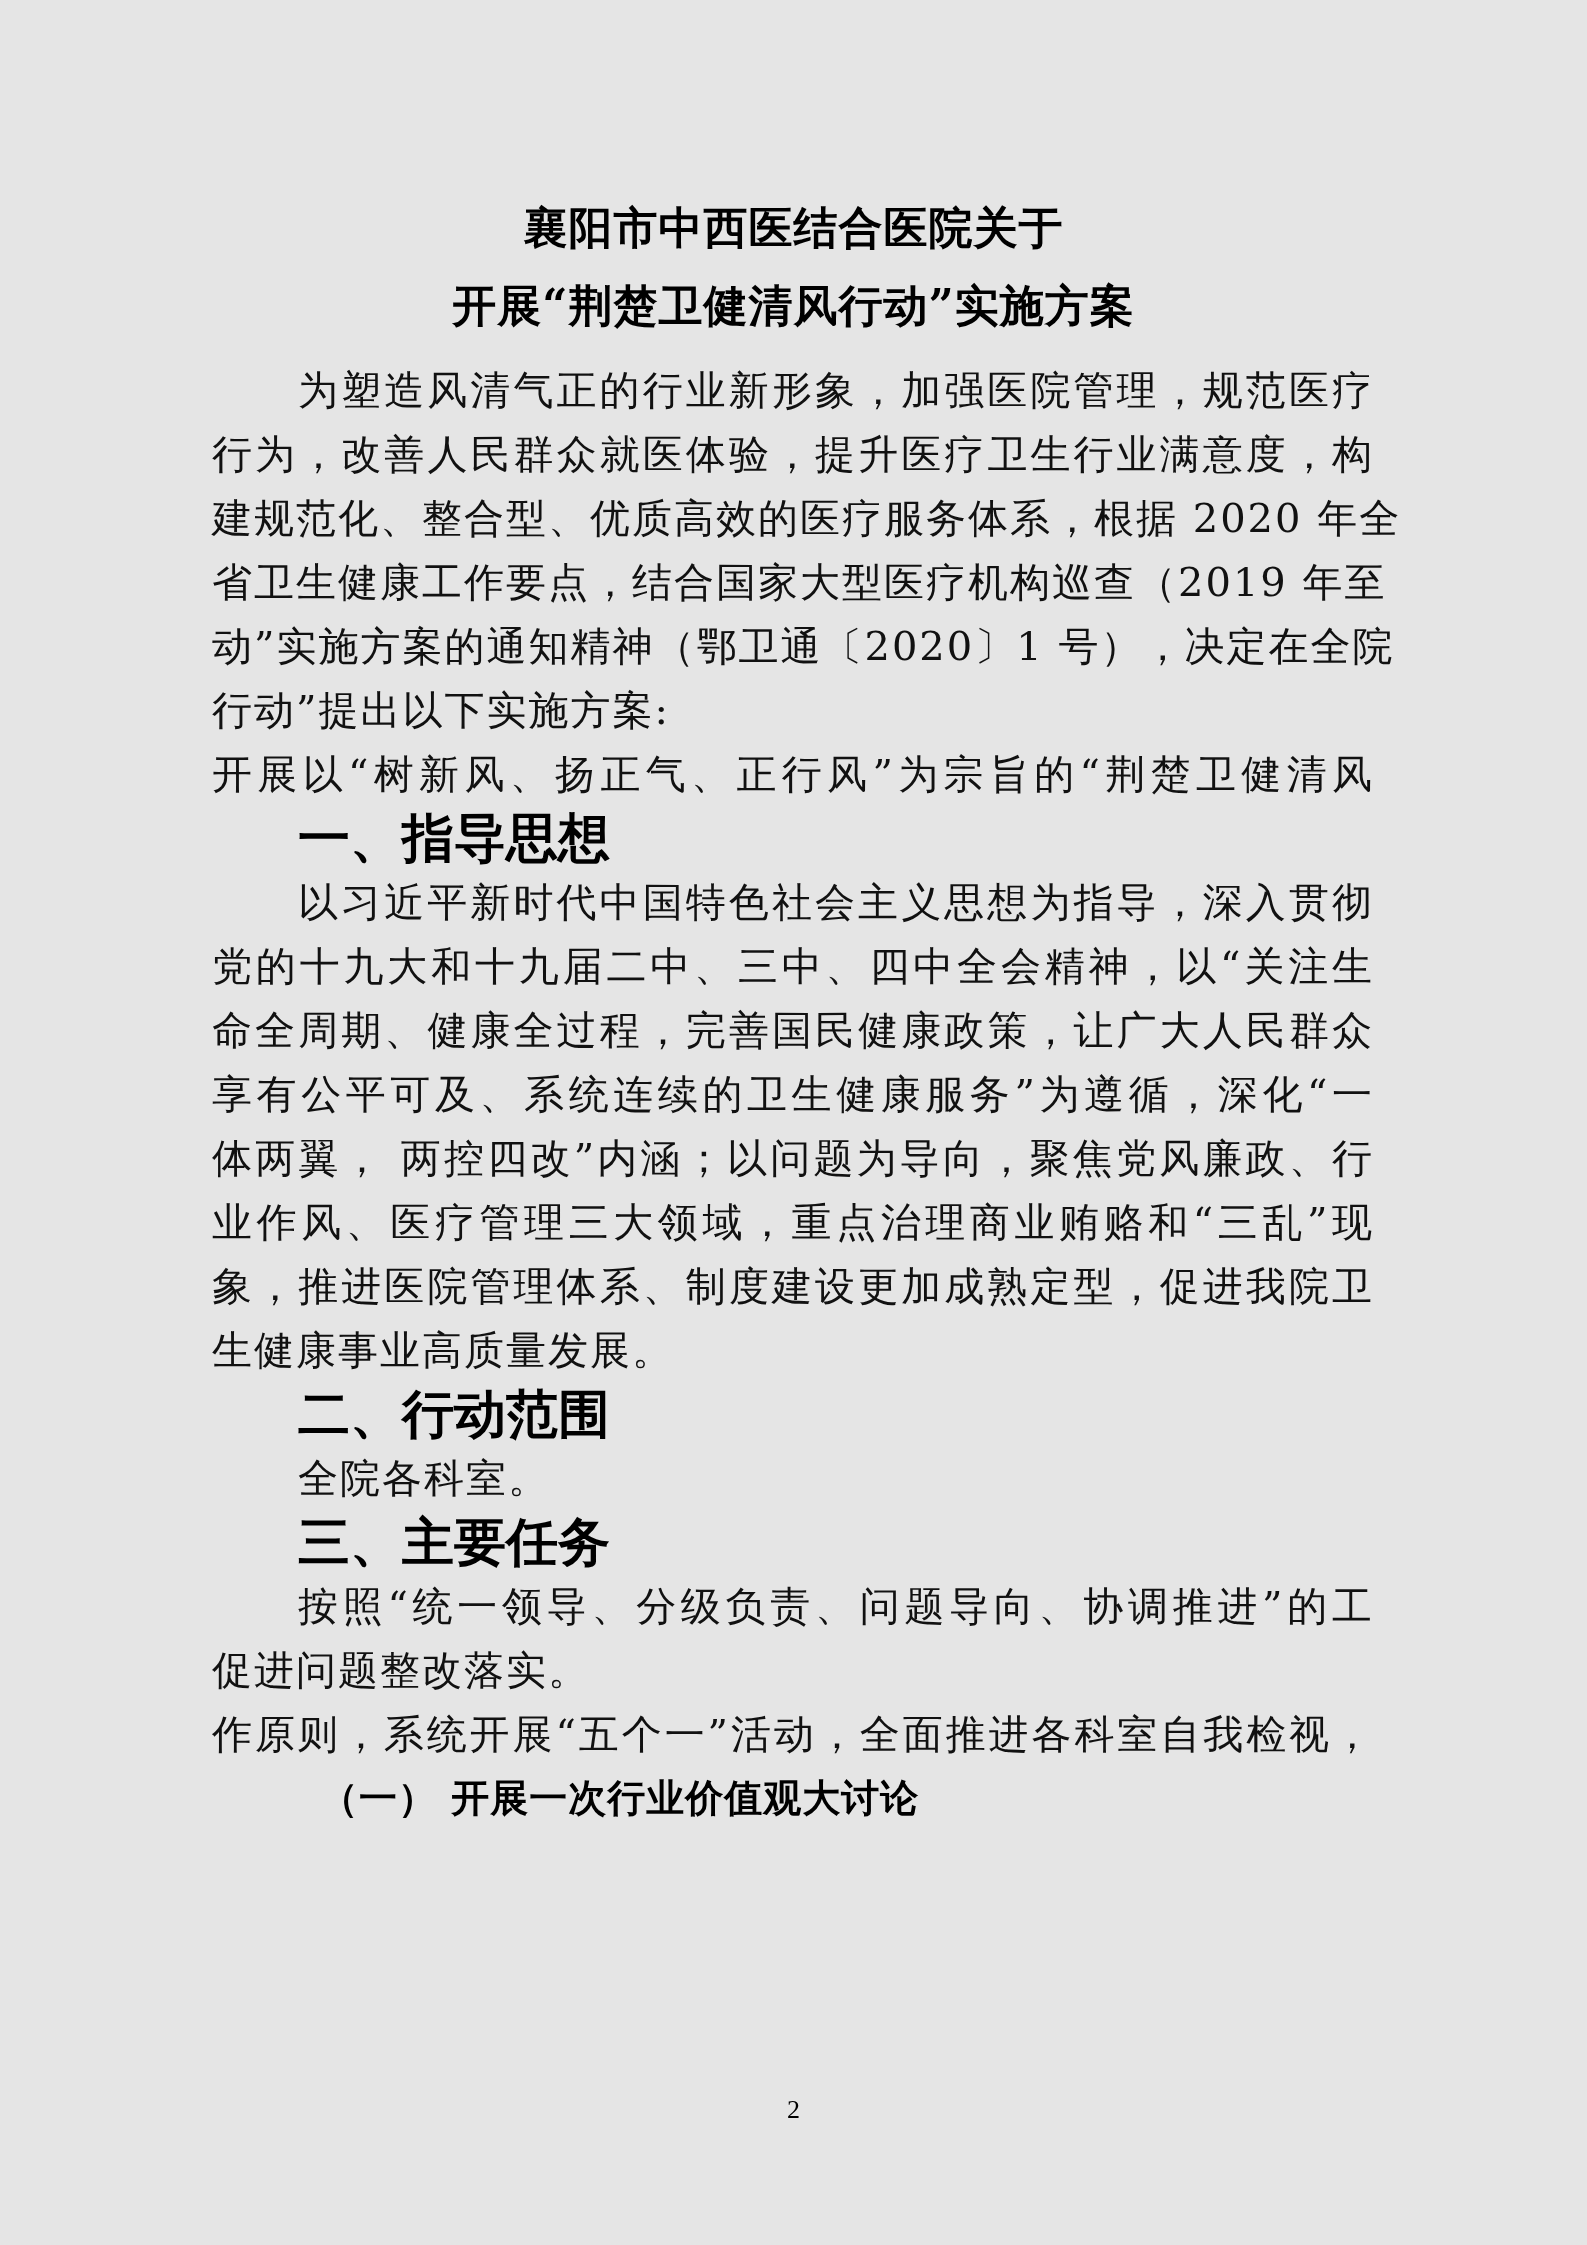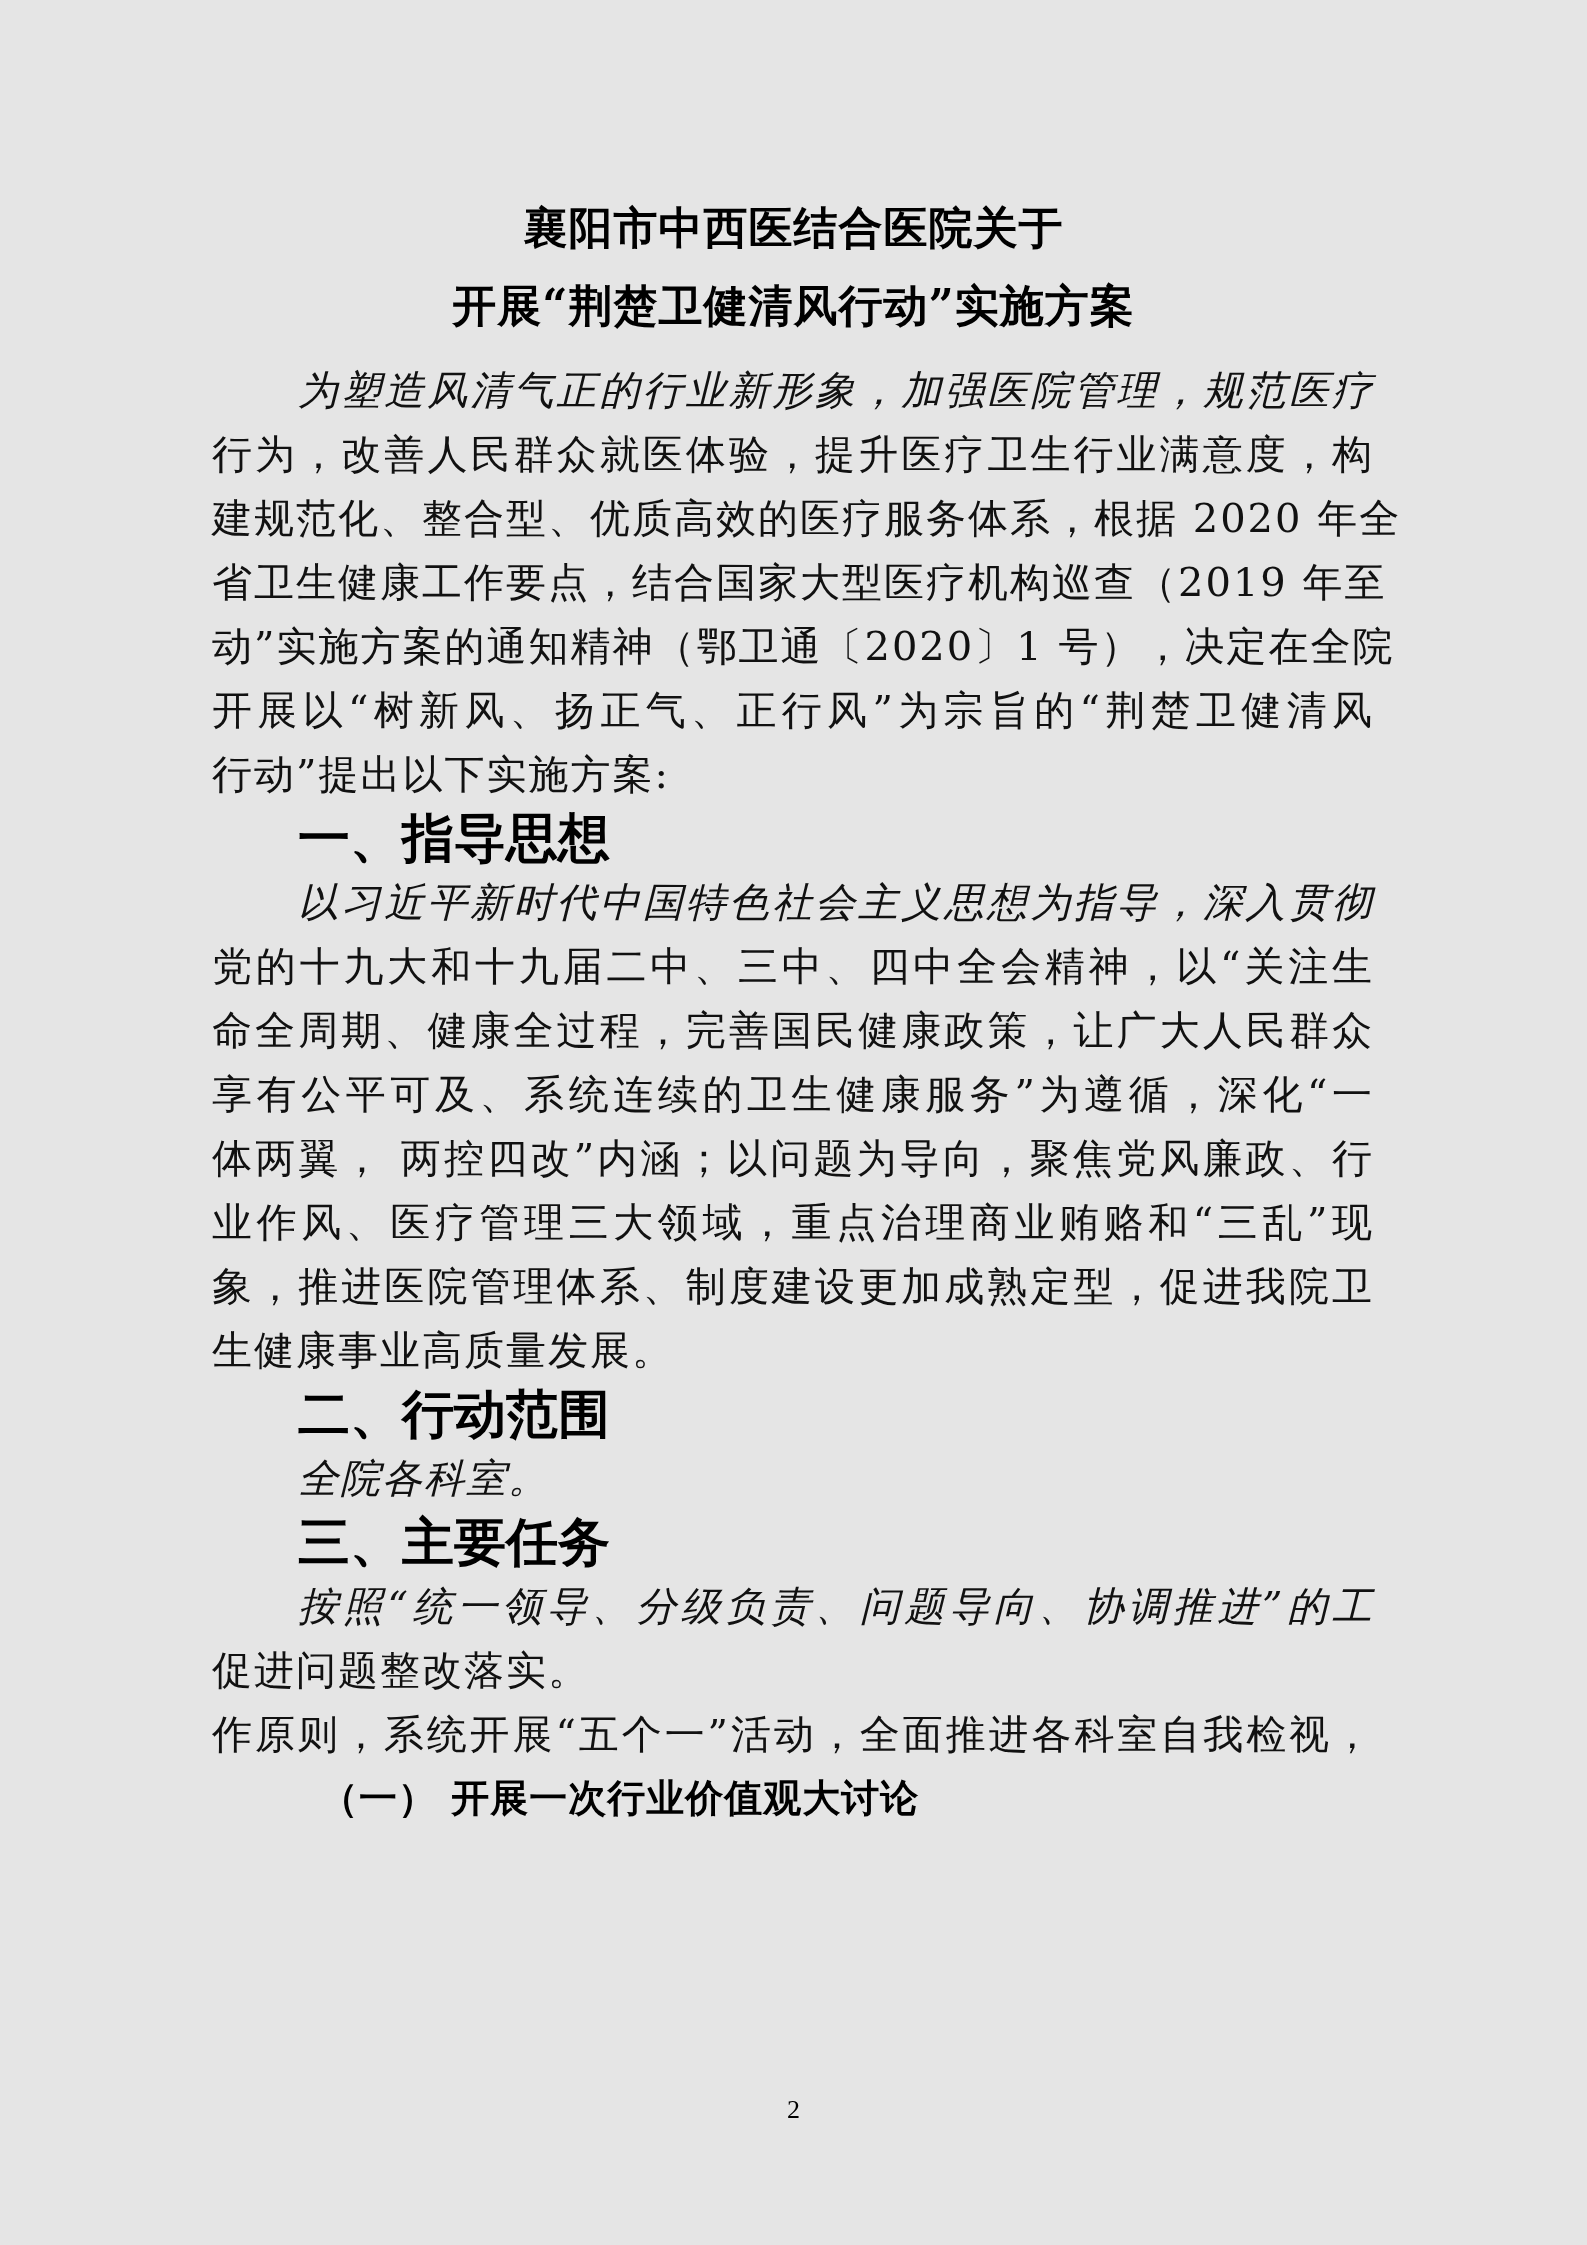--- a/index.html
+++ b/index.html
@@ -8,21 +8,21 @@
   .page { position: absolute; left: 0; top: 0; width: 1587px; height: 2245px; background: #e5e5e5; }
   .title { position: absolute; left: 0; width: 1587px; text-align: center;
            font-family: "DejaVu Serif", "Liberation Serif", serif; font-weight: bold;
            font-size: 44px; line-height: 60px; color: #000; letter-spacing: 1px; }
   .title.t1 { top: 198px; }
   .title.t2 { top: 276px; }
   .body { position: absolute; left: 212px; top: 358px; width: 1162px; }
   .line { height: 64px; line-height: 64px; font-size: 40px; white-space: nowrap;
           text-align: justify; text-align-last: justify; letter-spacing: 2px;
           font-family: "DejaVu Serif", "Liberation Serif", serif; color: #111; }
-  .line.indent { padding-left: 86px; font-style: italic; }
+  .line.indent { padding-left: 86px; }
   .line.last { text-align-last: left; }
   .h1 { height: 64px; line-height: 64px; font-size: 52px; font-weight: bold;
         padding-left: 86px; font-family: "DejaVu Sans", "Liberation Sans", sans-serif; color: #000; }
   .h2 { height: 64px; line-height: 64px; font-size: 38px; font-weight: bold;
         padding-left: 108px; font-family: "DejaVu Serif", "Liberation Serif", serif; color: #000; letter-spacing: 1px; }
   .pagenum { position: absolute; top: 2095px; left: 0; width: 1587px; text-align: center;
              font-family: "Liberation Serif", serif; font-size: 26px; color: #000; }
 </style>
 </head>
 <body>
@@ -32,22 +32,22 @@
   <div class="title t1">襄阳市中西医结合医院关于</div>
   <div class="title t2">开展“荆楚卫健清风行动”实施方案</div>
 
   <div class="body">
 
     <div class="line indent">为塑造风清气正的行业新形象，加强医院管理，规范医疗</div>
     <div class="line">行为，改善人民群众就医体验，提升医疗卫生行业满意度，构</div>
     <div class="line">建规范化、整合型、优质高效的医疗服务体系，根据 2020 年全</div>
     <div class="line">省卫生健康工作要点，结合国家大型医疗机构巡查（2019 年至</div>
     <div class="line">动”实施方案的通知精神（鄂卫通〔2020〕1 号），决定在全院</div>
+    <div class="line last">行动”提出以下实施方案:</div>
     <div class="line">开展以“树新风、扬正气、正行风”为宗旨的“荆楚卫健清风</div>
-    <div class="line last">行动”提出以下实施方案:</div>
 
     <div class="h1">一、指导思想</div>
     <div class="line indent">以习近平新时代中国特色社会主义思想为指导，深入贯彻</div>
     <div class="line">党的十九大和十九届二中、三中、四中全会精神，以“关注生</div>
     <div class="line">命全周期、健康全过程，完善国民健康政策，让广大人民群众</div>
     <div class="line">享有公平可及、系统连续的卫生健康服务”为遵循，深化“一</div>
     <div class="line">体两翼， 两控四改”内涵；以问题为导向，聚焦党风廉政、行</div>
     <div class="line">业作风、医疗管理三大领域，重点治理商业贿赂和“三乱”现</div>
     <div class="line">象，推进医院管理体系、制度建设更加成熟定型，促进我院卫</div>
     <div class="line last">生健康事业高质量发展。</div>

